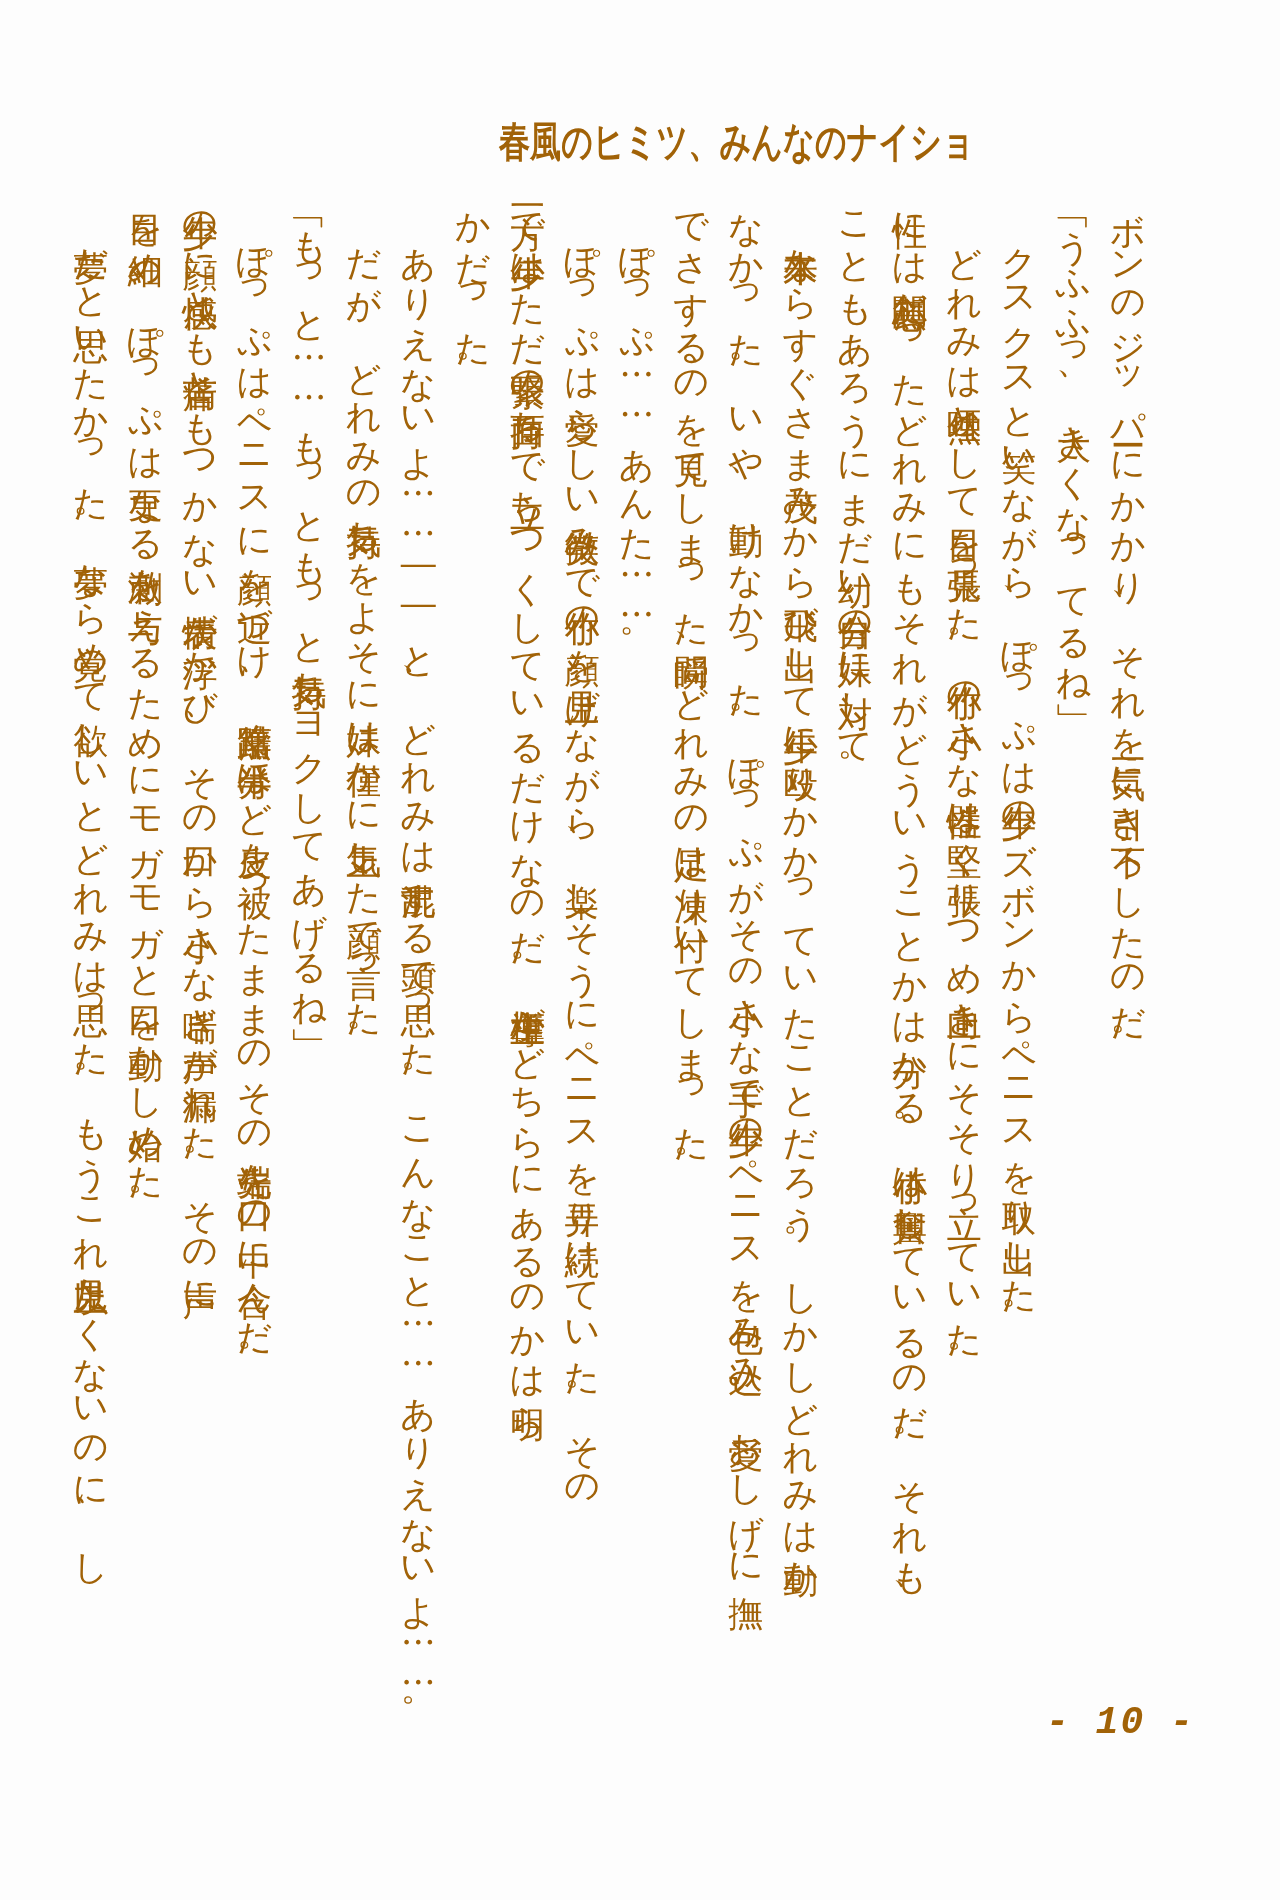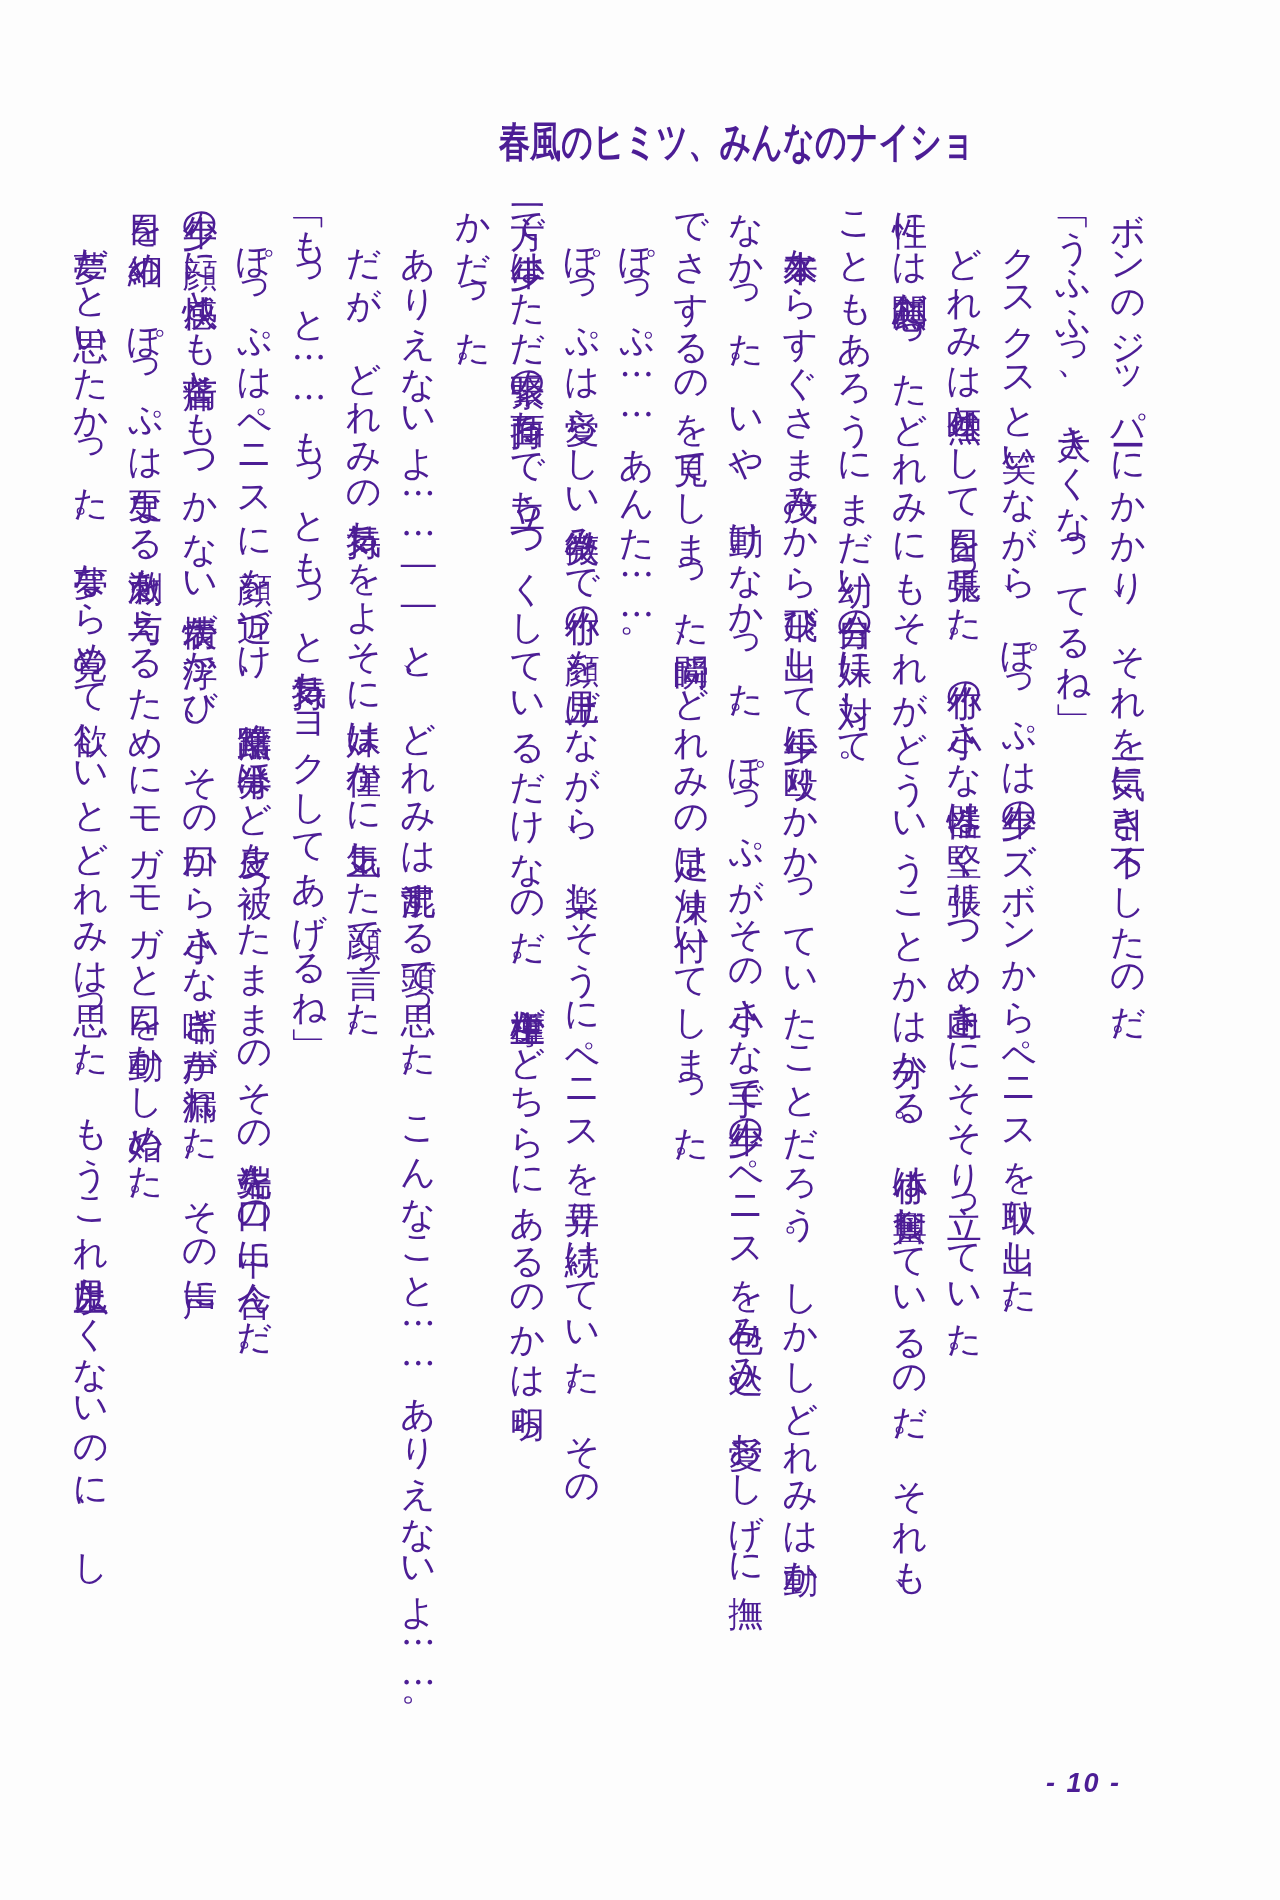--- a/index.html
+++ b/index.html
@@ -1,21 +1,21 @@
 <!DOCTYPE html>
 <html><head>
 <meta charset="utf-8">
 <style>
   html, body { margin: 0; padding: 0; background: #e8e8e8; }
   .sheet {
     position: relative;
     width: 1280px;
     height: 1900px;
     background: #fdfdfd;
-    color: #4c1d95;
+    color: #a16207;
     font-family: "DejaVu Serif", serif;
     overflow: hidden;
     margin: 0 auto;
   }
   .title {
     position: absolute;
     top: 121px;
     left: 499px;
     font-family: "DejaVu Sans", sans-serif;
     font-weight: bold;
@@ -37,26 +37,26 @@
     line-height: 54.6px;
     letter-spacing: 0;
   }
   .text-block p.col {
     margin: 0;
     padding: 0;
     white-space: nowrap;
   }
   .page-num {
     position: absolute;
-    top: 1768px;
+    top: 1701px;
     left: 1046px;
-    font-family: Liberation Sans, sans-serif;
+    font-family: Liberation Mono, monospace;
     font-weight: bold;
     font-style: italic;
-    font-size: 27px;
+    font-size: 38px;
     letter-spacing: 2px;
     white-space: nowrap;
   }
 </style>
 </head>
 <body>
 
 <div class="sheet">
   <div class="title">春風のヒミツ、みんなのナイショ</div>
 

